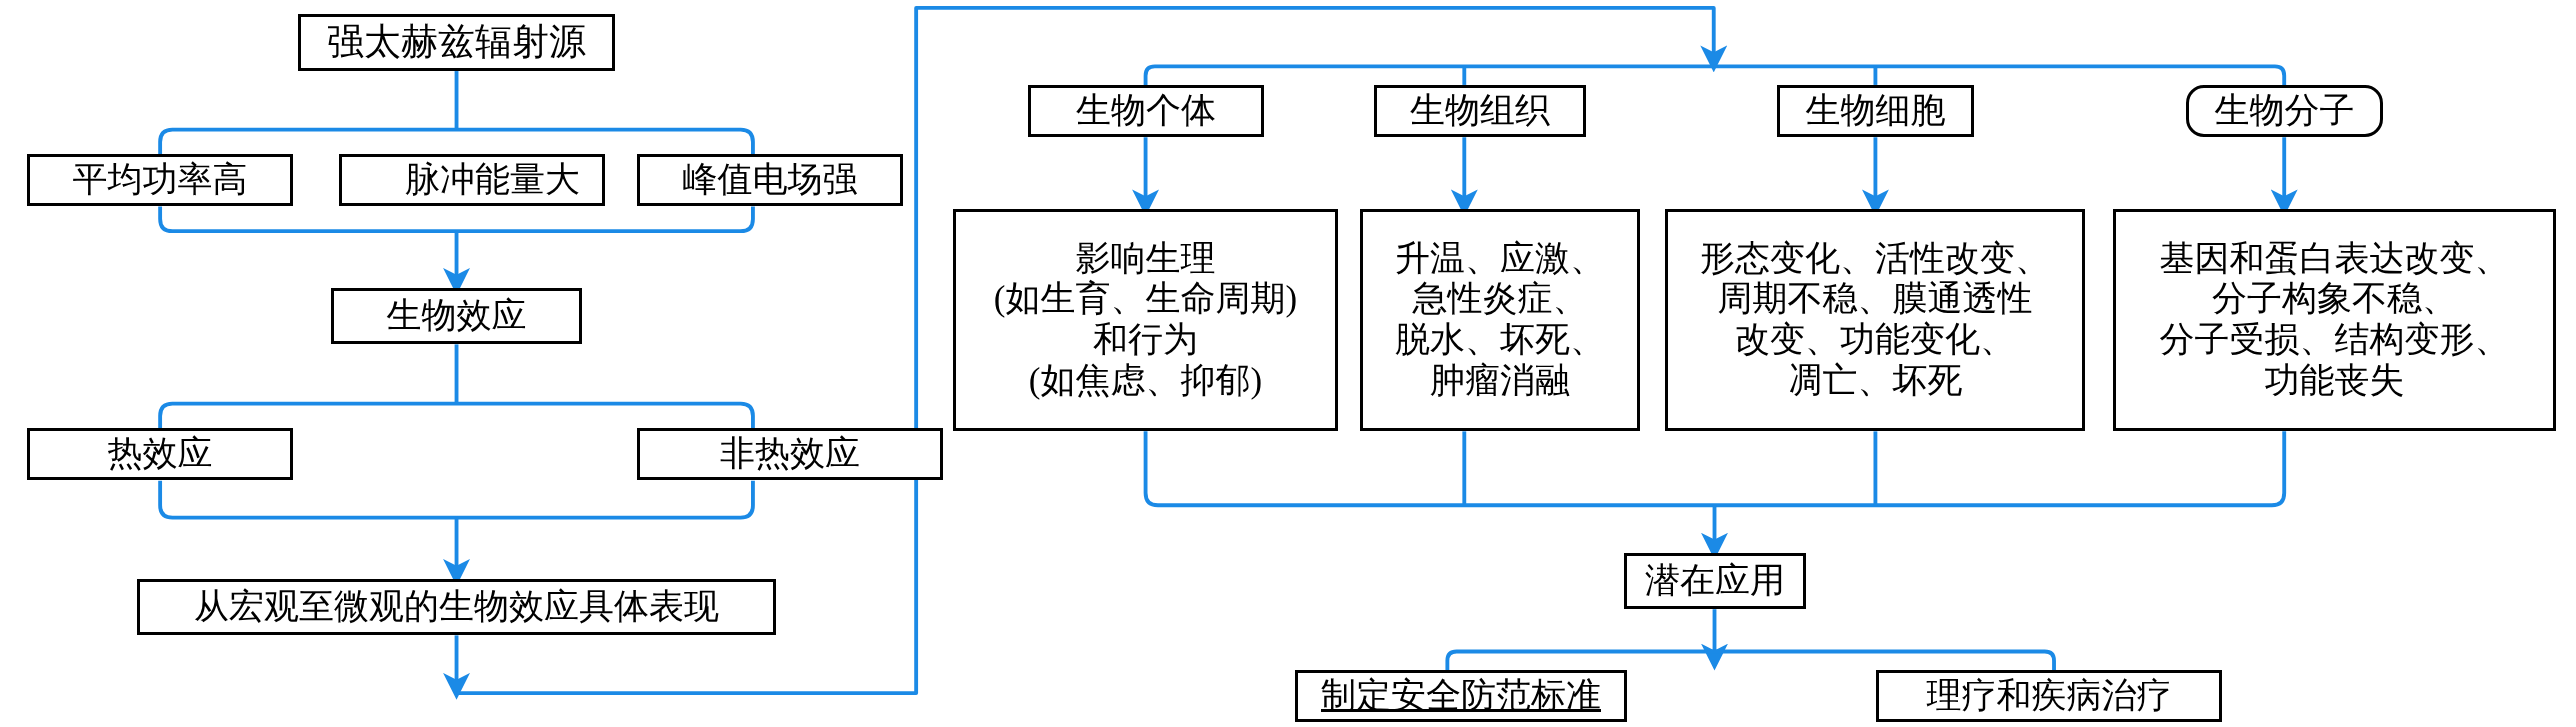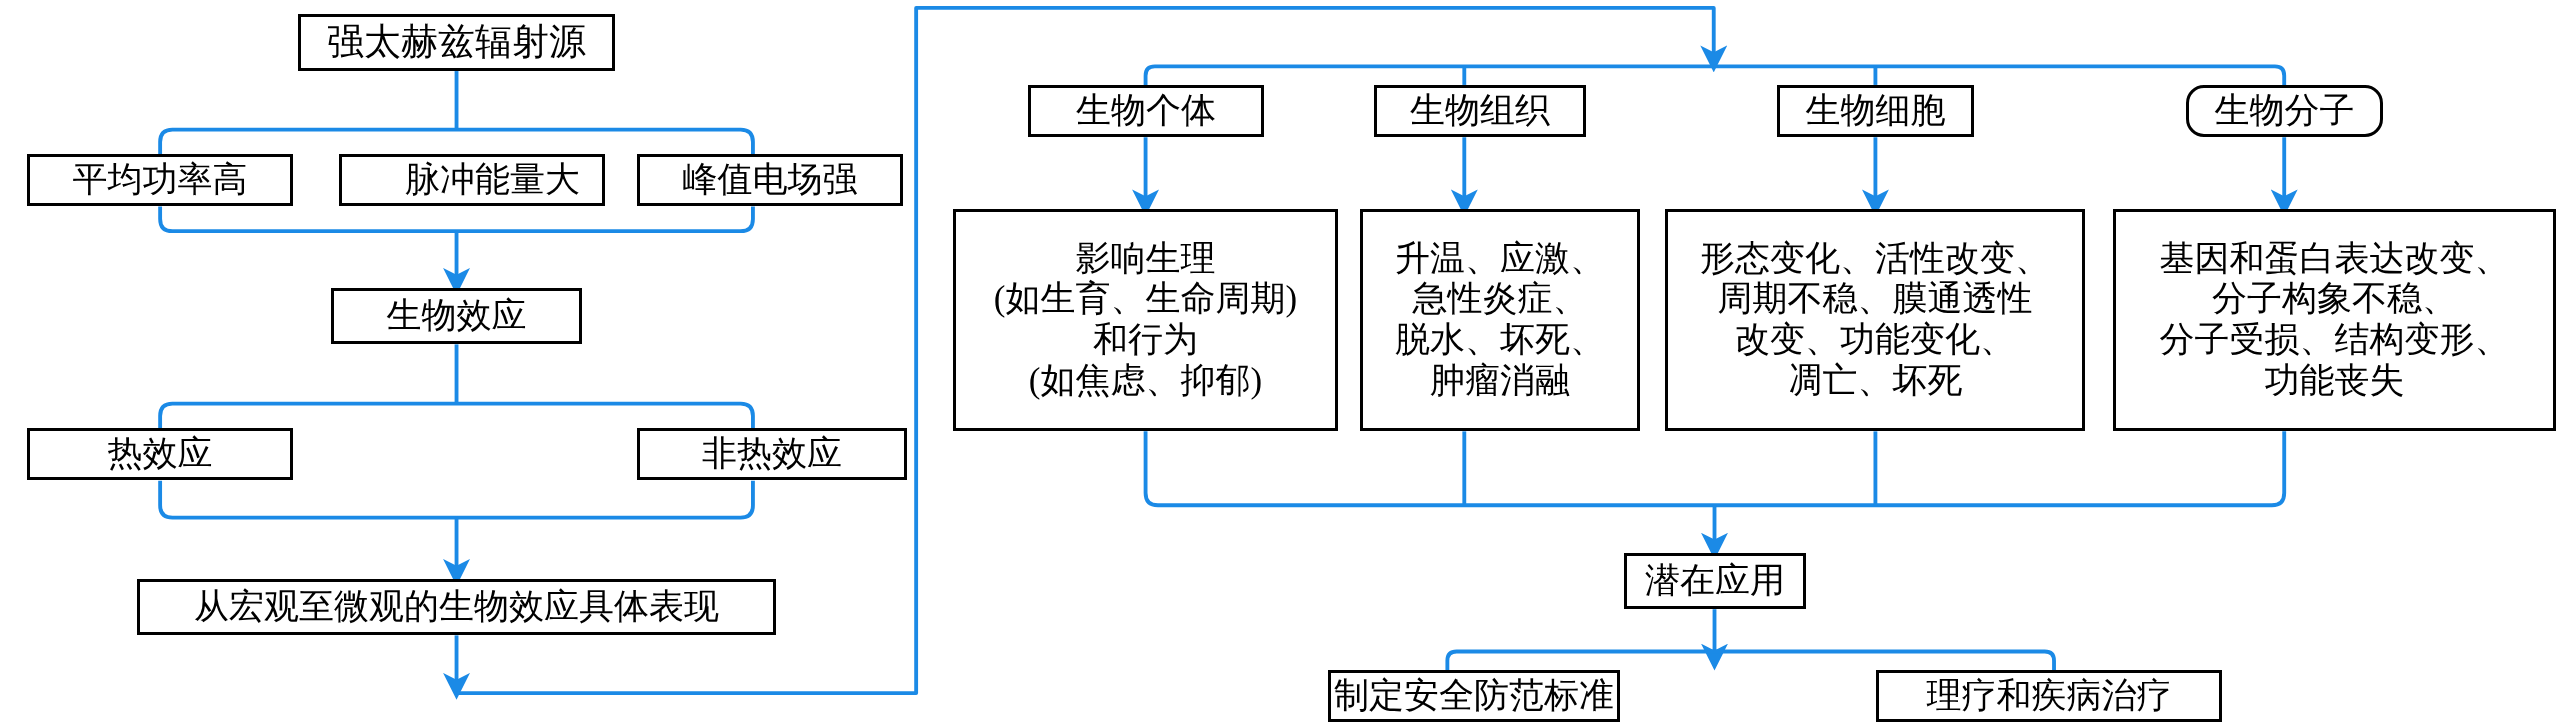--- a/index.html
+++ b/index.html
@@ -90,21 +90,21 @@
 
   <div class="node n-t48" style="left:298px;top:14px;width:317px;height:57px;">强太赫兹辐射源</div>
 
   <div class="node n-t46" style="left:27px;top:154px;width:266px;height:52px;">平均功率高</div>
   <div class="node n-t46" style="left:339px;top:154px;width:266px;height:52px;padding-left:41px;">脉冲能量大</div>
   <div class="node n-t46" style="left:637px;top:154px;width:266px;height:52px;">峰值电场强</div>
 
   <div class="node n-t46" style="left:331px;top:288px;width:251px;height:56px;">生物效应</div>
 
   <div class="node n-t46" style="left:27px;top:428px;width:266px;height:52px;">热效应</div>
-  <div class="node n-t46" style="left:637px;top:428px;width:270px;height:52px;">非热效应</div>
+  <div class="node n-t46" style="left:637px;top:428px;width:306px;height:52px;">非热效应</div>
 
   <div class="node n-t46" style="left:137px;top:579px;width:639px;height:56px;">从宏观至微观的生物效应具体表现</div>
 
   <div class="node n-t46" style="left:1028px;top:85px;width:236px;height:52px;">生物个体</div>
   <div class="node n-t46" style="left:1374px;top:85px;width:212px;height:52px;">生物组织</div>
   <div class="node n-t46" style="left:1777px;top:85px;width:197px;height:52px;">生物细胞</div>
   <div class="node n-t46" style="left:2186px;top:85px;width:197px;height:52px;border-radius:18px;">生物分子</div>
 
   <div class="node n-t45" style="left:953px;top:209px;width:385px;height:222px;">影响生理
 (如生育、生命周期)
@@ -118,17 +118,17 @@
 周期不稳、膜通透性
 改变、功能变化、
 凋亡、坏死</div>
   <div class="node n-t45" style="left:2113px;top:209px;width:443px;height:222px;text-align:center;">基因和蛋白表达改变、
 分子构象不稳、
 分子受损、结构变形、
 功能丧失</div>
 
   <div class="node n-t46" style="left:1624px;top:553px;width:182px;height:56px;">潜在应用</div>
 
-  <div class="node n-t46" style="left:1328px;top:670px;width:292px;height:52px;">制定安全防范标准</div>
+  <div class="node n-t46" style="left:1295px;top:670px;width:332px;height:52px;text-decoration:underline;">制定安全防范标准</div>
   <div class="node n-t46" style="left:1876px;top:670px;width:346px;height:52px;">理疗和疾病治疗</div>
 
 </div>
 
 
 </body></html>

